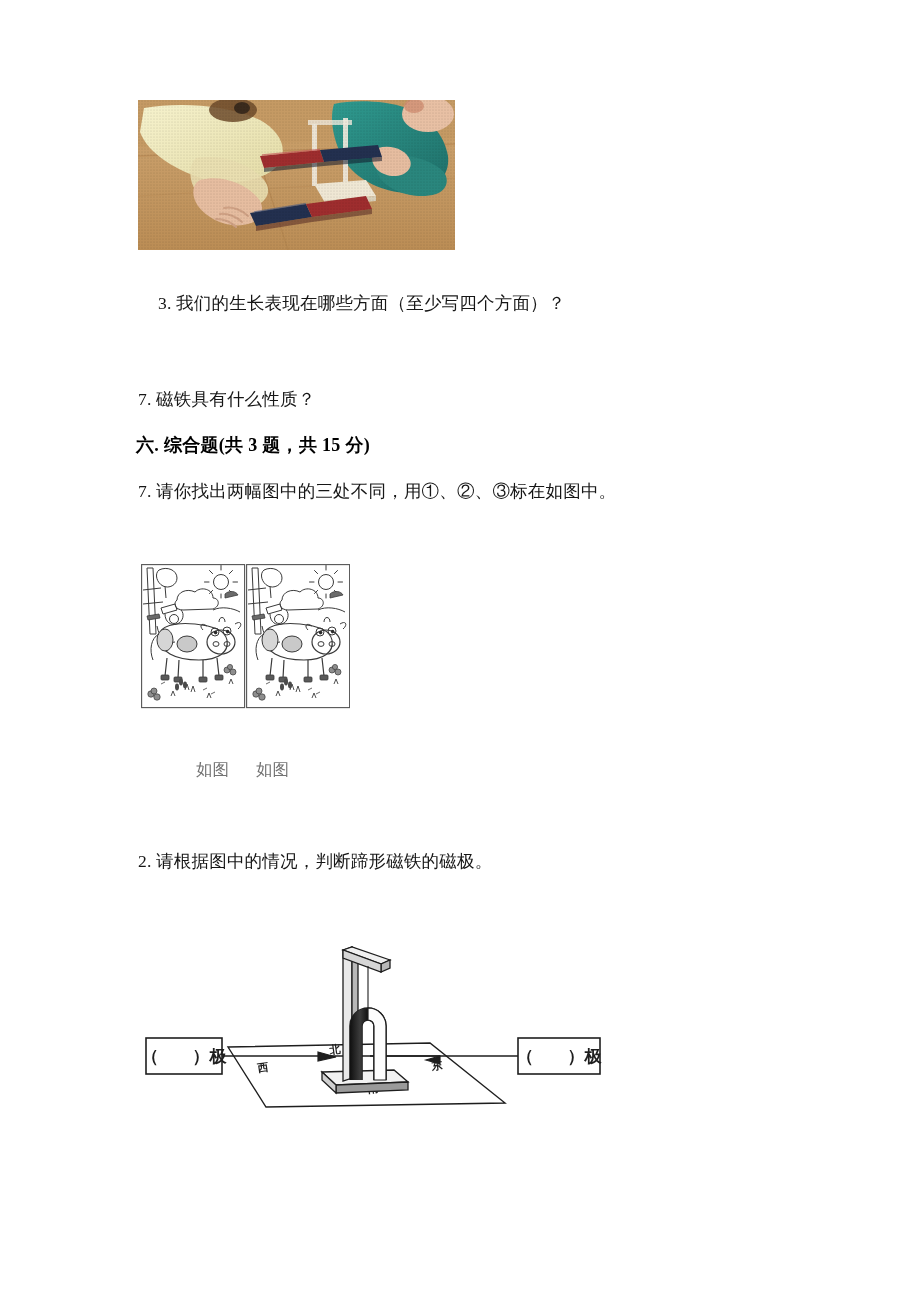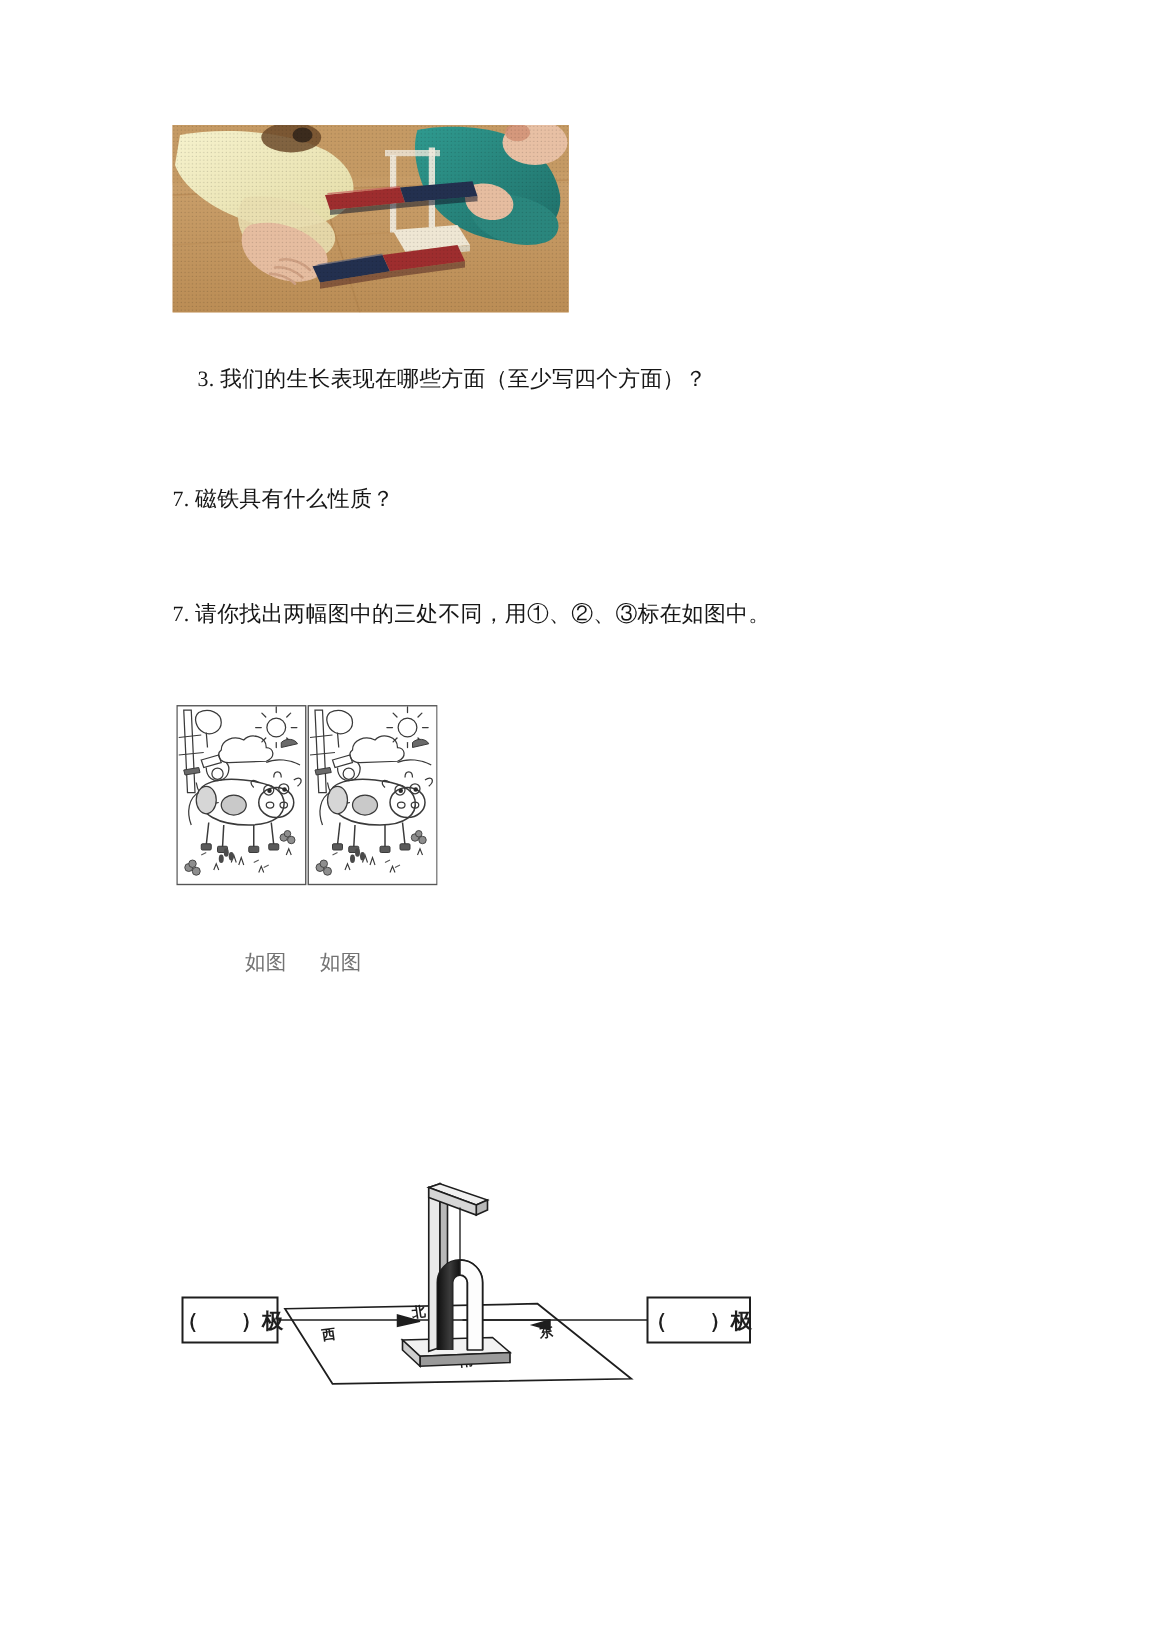--- a/index.html
+++ b/index.html
@@ -158,20 +158,21 @@
       </defs>
       <rect x="0" y="0" width="317" height="150" fill="url(#dots)" opacity=".12"></rect>
     </svg>
   </div>
 
   <div class="q-line" style="left:138px; top:290px;margin-left:20px;">3. 我们的生长表现在哪些方面（至少写四个方面）？</div>
 
 
   <div class="q-line" style="left:138px; top:386px;">7. 磁铁具有什么性质？</div>
 
+  <div class="sec-head" style="left:136px; top:433px;">六. 综合题(共 3 题，共 15 分)</div>
 
   <div class="q-line" style="left:138px; top:478px;">7. 请你找出两幅图中的三处不同，用①、②、③标在如图中。</div>
 
   <div class="cowfig">
     <svg viewBox="0 0 209 145" preserveAspectRatio="none">
       <defs>
 
         <g id="cowpanel">
 
           <rect x="0.6" y="0.6" width="103" height="143" fill="#ffffff" stroke="#555" stroke-width="1.1"></rect>
@@ -261,20 +262,21 @@
       </defs>
 
       <use href="#cowpanel" x="0" y="0"></use>
       <use href="#cowpanel" x="105" y="0"></use>
     </svg>
   </div>
 
   <div class="fig-caption" style="left:196px; top:759px;">如图</div>
   <div class="fig-caption" style="left:256px; top:759px;">如图</div>
 
+  <div class="q-line" style="left:138px; top:848px;">2. 请根据图中的情况，判断蹄形磁铁的磁极。</div>
 
   <div class="magfig">
     <svg viewBox="0 0 470 190" preserveAspectRatio="none">
       <defs>
         <linearGradient id="mdark" x1="0" y1="0" x2="1" y2="0">
           <stop offset="0" stop-color="#101010"></stop>
           <stop offset="0.55" stop-color="#3b3b3b"></stop>
           <stop offset="1" stop-color="#111111"></stop>
         </linearGradient>
       </defs>

